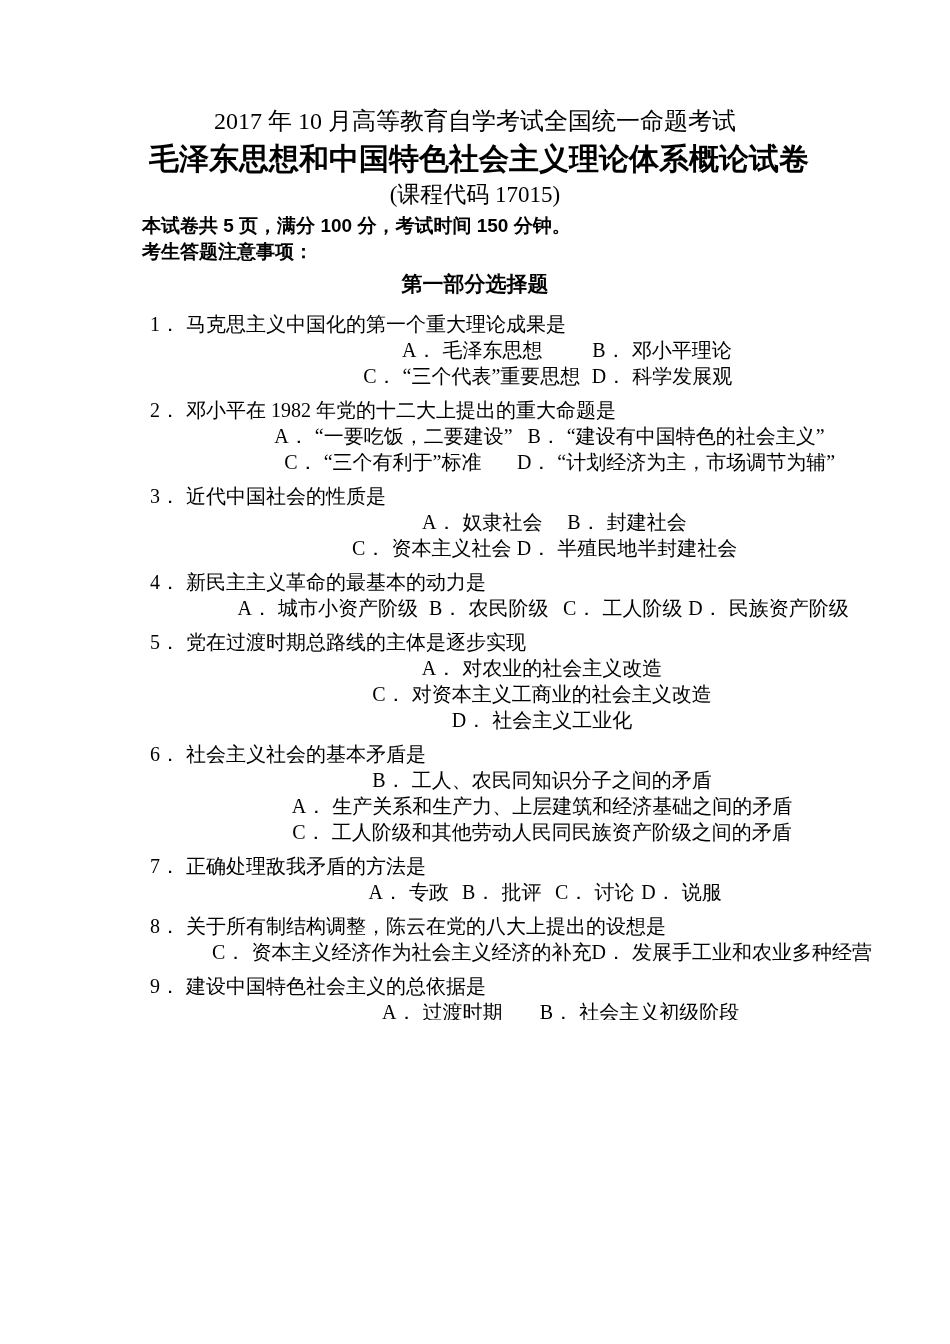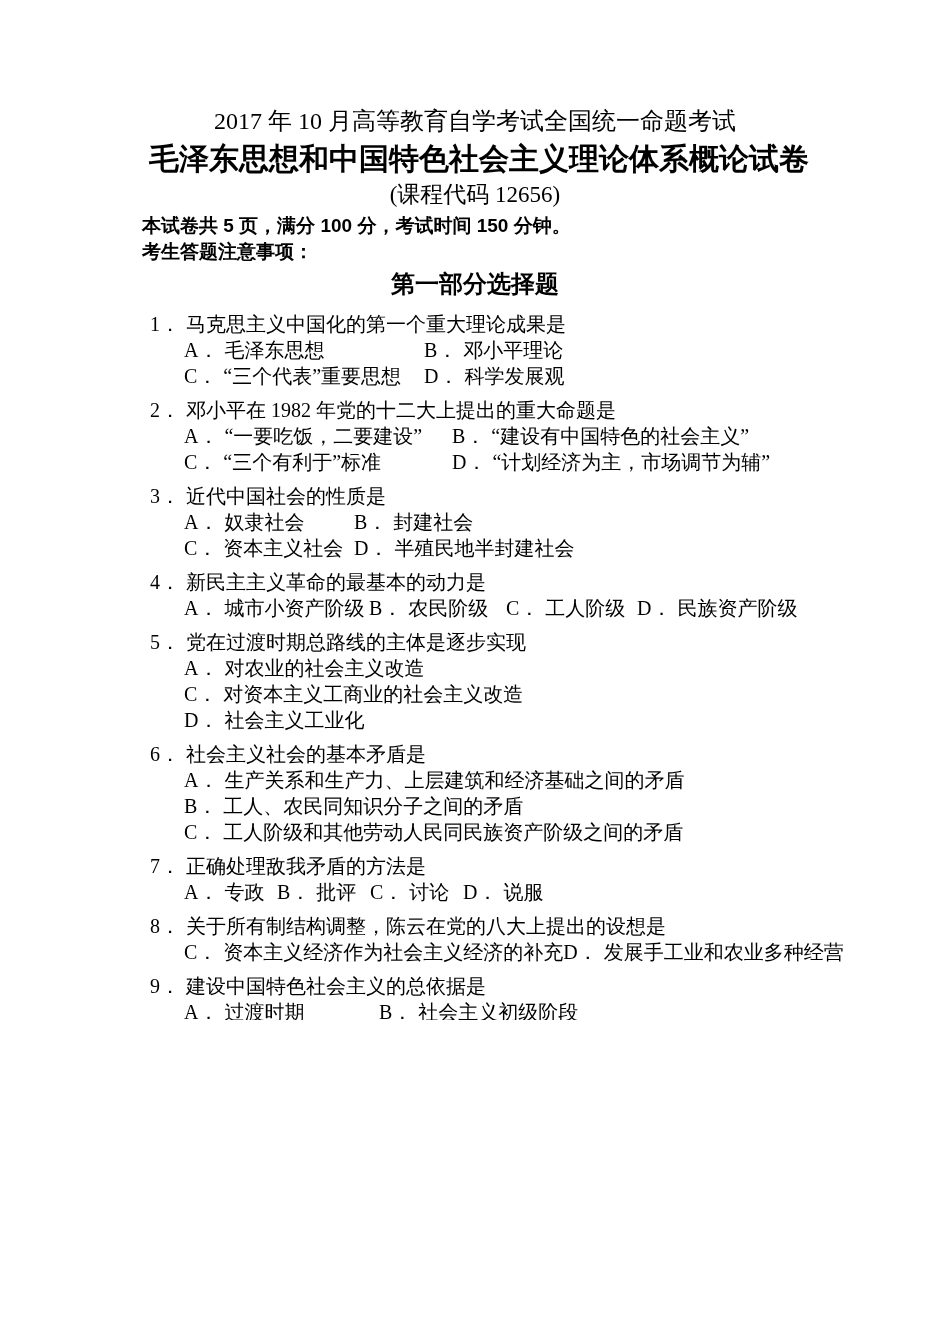--- a/index.html
+++ b/index.html
@@ -22,38 +22,38 @@
     font-weight:700;font-size:30px;line-height:38px;margin:3px 0 1px 8px;
   }
   .subtitle{font-size:23px;line-height:31px;margin-bottom:3px;}
   .bold-line{
     font-family:"Liberation Sans","DejaVu Sans",sans-serif;
     font-weight:700;font-size:19px;line-height:26px;
   }
   .pre{white-space:pre;}
   .section-title{
     font-family:"Liberation Sans","DejaVu Sans",sans-serif;
-    font-weight:700;font-size:24px;line-height:38px;
+    font-weight:700;font-size:21px;line-height:38px;
   }
   .question{margin:8px;}
   .q-line,.opt-row{white-space:nowrap;line-height:26px;}
   .q-num{padding-right:6px;}
-  .opt-row{padding-left:34px;}
+  .opt-row{padding-left:34px;text-align:center;}
   .opt{display:inline-block;}
   .opt-label{padding-right:6px;}
 </style>
 </head>
 <body>
 
 <div class="page">
   <div class="center header-line">2017 年 10 月高等教育自学考试全国统一命题考试</div>
 
   <div class="center title">毛泽东思想和中国特色社会主义理论体系概论试卷</div>
 
-  <div class="center subtitle">(课程代码 12656)</div>
+  <div class="center subtitle">(课程代码 17015)</div>
 
   <div class="indent">
     <div class="bold-line">本试卷共 5 页，满分 100 分，考试时间 150 分钟。</div>
     <div class="bold-line">考生答题注意事项：</div>
   </div>
 
   <div class="center section-title">第一部分选择题</div>
 
   <div class="indent">
     <div id="questions">
@@ -77,22 +77,22 @@
           <div class="opt-row"><span class="opt" style="min-width: 185px;"><span class="opt-label">A．</span><span class="opt-text">城市小资产阶级</span></span><span class="opt" style="min-width: 137px;"><span class="opt-label">B．</span><span class="opt-text">农民阶级</span></span><span class="opt" style="min-width: 131px;"><span class="opt-label">C．</span><span class="opt-text">工人阶级</span></span><span class="opt"><span class="opt-label">D．</span><span class="opt-text">民族资产阶级</span></span></div>
         </div>
         <div class="question">
           <div class="q-line"><span class="q-num">5．</span><span class="q-text">党在过渡时期总路线的主体是逐步实现</span></div>
           <div class="opt-row"><span class="opt"><span class="opt-label">A．</span><span class="opt-text">对农业的社会主义改造</span></span></div>
           <div class="opt-row"><span class="opt"><span class="opt-label">C．</span><span class="opt-text">对资本主义工商业的社会主义改造</span></span></div>
           <div class="opt-row"><span class="opt"><span class="opt-label">D．</span><span class="opt-text">社会主义工业化</span></span></div>
         </div>
         <div class="question">
           <div class="q-line"><span class="q-num">6．</span><span class="q-text">社会主义社会的基本矛盾是</span></div>
+          <div class="opt-row"><span class="opt"><span class="opt-label">B．</span><span class="opt-text">工人、农民同知识分子之间的矛盾</span></span></div>
           <div class="opt-row"><span class="opt"><span class="opt-label">A．</span><span class="opt-text">生产关系和生产力、上层建筑和经济基础之间的矛盾</span></span></div>
-          <div class="opt-row"><span class="opt"><span class="opt-label">B．</span><span class="opt-text">工人、农民同知识分子之间的矛盾</span></span></div>
           <div class="opt-row"><span class="opt"><span class="opt-label">C．</span><span class="opt-text">工人阶级和其他劳动人民同民族资产阶级之间的矛盾</span></span></div>
         </div>
         <div class="question">
           <div class="q-line"><span class="q-num">7．</span><span class="q-text">正确处理敌我矛盾的方法是</span></div>
           <div class="opt-row"><span class="opt" style="min-width: 93px;"><span class="opt-label">A．</span><span class="opt-text">专政</span></span><span class="opt" style="min-width: 93px;"><span class="opt-label">B．</span><span class="opt-text">批评</span></span><span class="opt" style="min-width: 93px;"><span class="opt-label">C．</span><span class="opt-text">讨论</span></span><span class="opt"><span class="opt-label">D．</span><span class="opt-text">说服</span></span></div>
         </div>
         <div class="question">
           <div class="q-line"><span class="q-num">8．</span><span class="q-text">关于所有制结构调整，陈云在党的八大上提出的设想是</span></div>
           <div class="opt-row"><span class="opt" style="min-width: 345px;"><span class="opt-label">C．</span><span class="opt-text">资本主义经济作为社会主义经济的补充</span></span><span class="opt"><span class="opt-label">D．</span><span class="opt-text">发展手工业和农业多种经营</span></span></div>
         </div>

